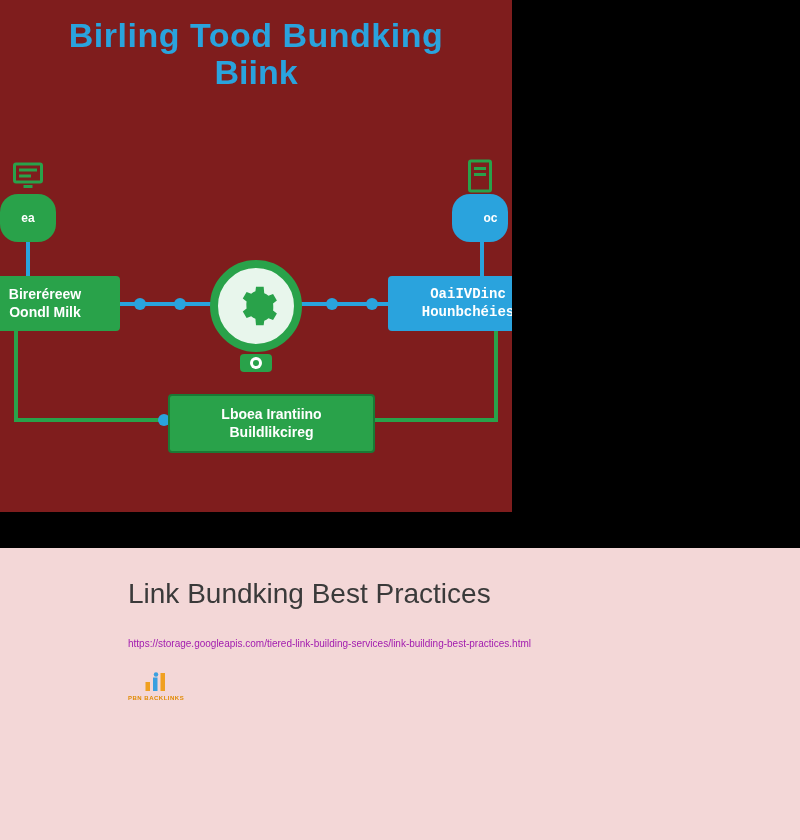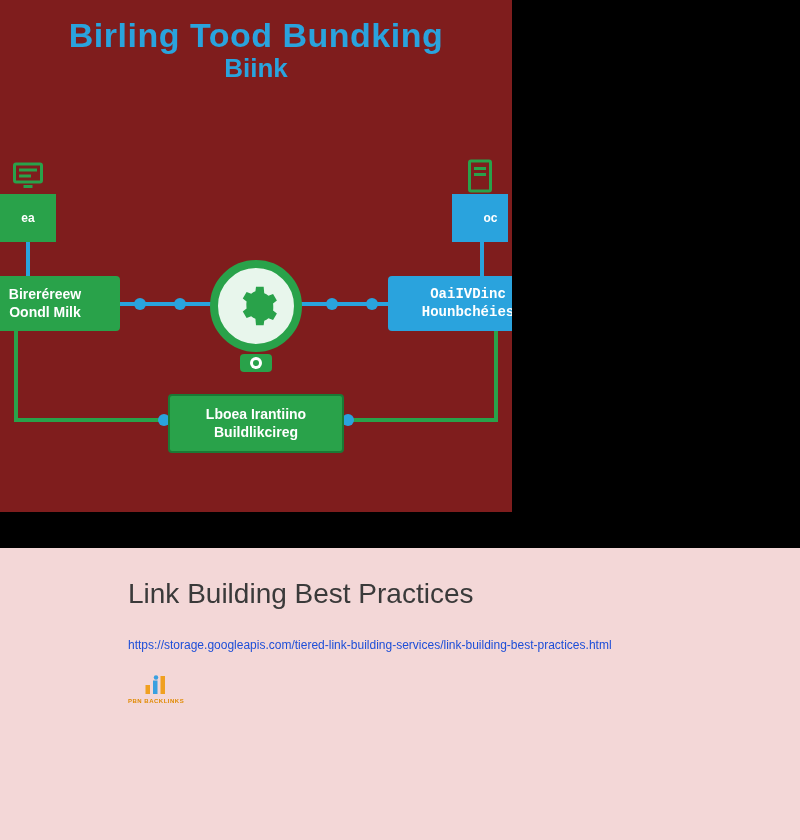--- a/index.html
+++ b/index.html
@@ -28,32 +28,32 @@
     text-align: center;
     padding: 8px 12px;
   }
   .diagram-title .line1 {
     font-size: 34px;
     font-weight: 700;
     color: #2aa3dd;
     letter-spacing: 0.5px;
   }
   .diagram-title .line2 {
-    font-size: 26px;
+    font-size: 34px;
     font-weight: 700;
     color: #2aa3dd;
     margin-top: -2px;
   }
 
   .node-small {
     position: absolute;
     width: 56px;
     height: 48px;
     background: #29a24a;
-    border-radius: 0;
+    border-radius: 18px;
     display: flex;
     align-items: center;
     justify-content: center;
     color: #fff;
     font-size: 12px;
     font-weight: 700;
   }
   .node-small.blue { background: #2aa3dd; padding-left: 21px; }
 
   .mini-icon {
@@ -136,22 +136,22 @@
     padding: 30px 36px;
   }
   .info-title {
     font-size: 28px;
     color: #3a3a3a;
     font-weight: 400;
     margin-left: 92px;
     margin-bottom: 28px;
   }
   .info-url {
-    font-size: 12px;
-    color: #1d4ed8;
+    font-size: 10px;
+    color: #a21caf;
     margin-left: 92px;
     margin-bottom: 22px;
     word-break: break-all;
     font-family: Arial, sans-serif;
   }
   .logo-wrap {
     margin-left: 92px;
   }
   .logo {
     display: inline-flex;
@@ -227,29 +227,29 @@
     <svg viewBox="0 0 24 24">
       <path d="M12 8a4 4 0 100 8 4 4 0 000-8zm9 4a8.96 8.96 0 00-.1-1.3l2-1.6-2-3.4-2.4.9a9 9 0 00-2.2-1.3L16 2h-4l-.3 2.3a9 9 0 00-2.2 1.3l-2.4-.9-2 3.4 2 1.6A8.96 8.96 0 007 12c0 .44.03.87.1 1.3l-2 1.6 2 3.4 2.4-.9a9 9 0 002.2 1.3L12 22h4l.3-2.3a9 9 0 002.2-1.3l2.4.9 2-3.4-2-1.6c.07-.43.1-.86.1-1.3z"></path>
     </svg>
   </div>
   <svg class="gear-tag" width="36" height="24" viewBox="0 0 36 24">
     <rect x="2" y="4" width="32" height="18" rx="4" fill="#29a24a"></rect>
     <circle cx="18" cy="13" r="6" fill="#fff"></circle>
     <circle cx="18" cy="13" r="3" fill="#29a24a"></circle>
   </svg>
 
-  <div class="box green" style="left:168px; top:394px; width:176px; border:2px solid #1a7a35;">
+  <div class="box green" style="left:168px; top:394px; width:207px; border:2px solid #1a7a35;">
     <div>Lboea Irantiino</div>
     <div>Buildlikcireg</div>
   </div>
 
 </div>
 
 <div class="info-panel">
-  <h1 class="info-title">Link Building Best Practices</h1>
+  <h1 class="info-title">Link Bundking Best Practices</h1>
   <div class="info-url">https://storage.googleapis.com/tiered-link-building-services/link-building-best-practices.html</div>
   <div class="logo-wrap">
     <div class="logo">
       <svg class="glyph" viewBox="0 0 40 28">
         <rect x="6" y="14" width="6" height="12" fill="#f0a020"></rect>
         <rect x="16" y="8" width="6" height="18" fill="#3aa0e0"></rect>
         <rect x="26" y="2" width="6" height="24" fill="#f0a020"></rect>
         <circle cx="20" cy="4" r="3" fill="#3aa0e0"></circle>
       </svg>
       <span class="label">PBN BACKLINKS</span>

